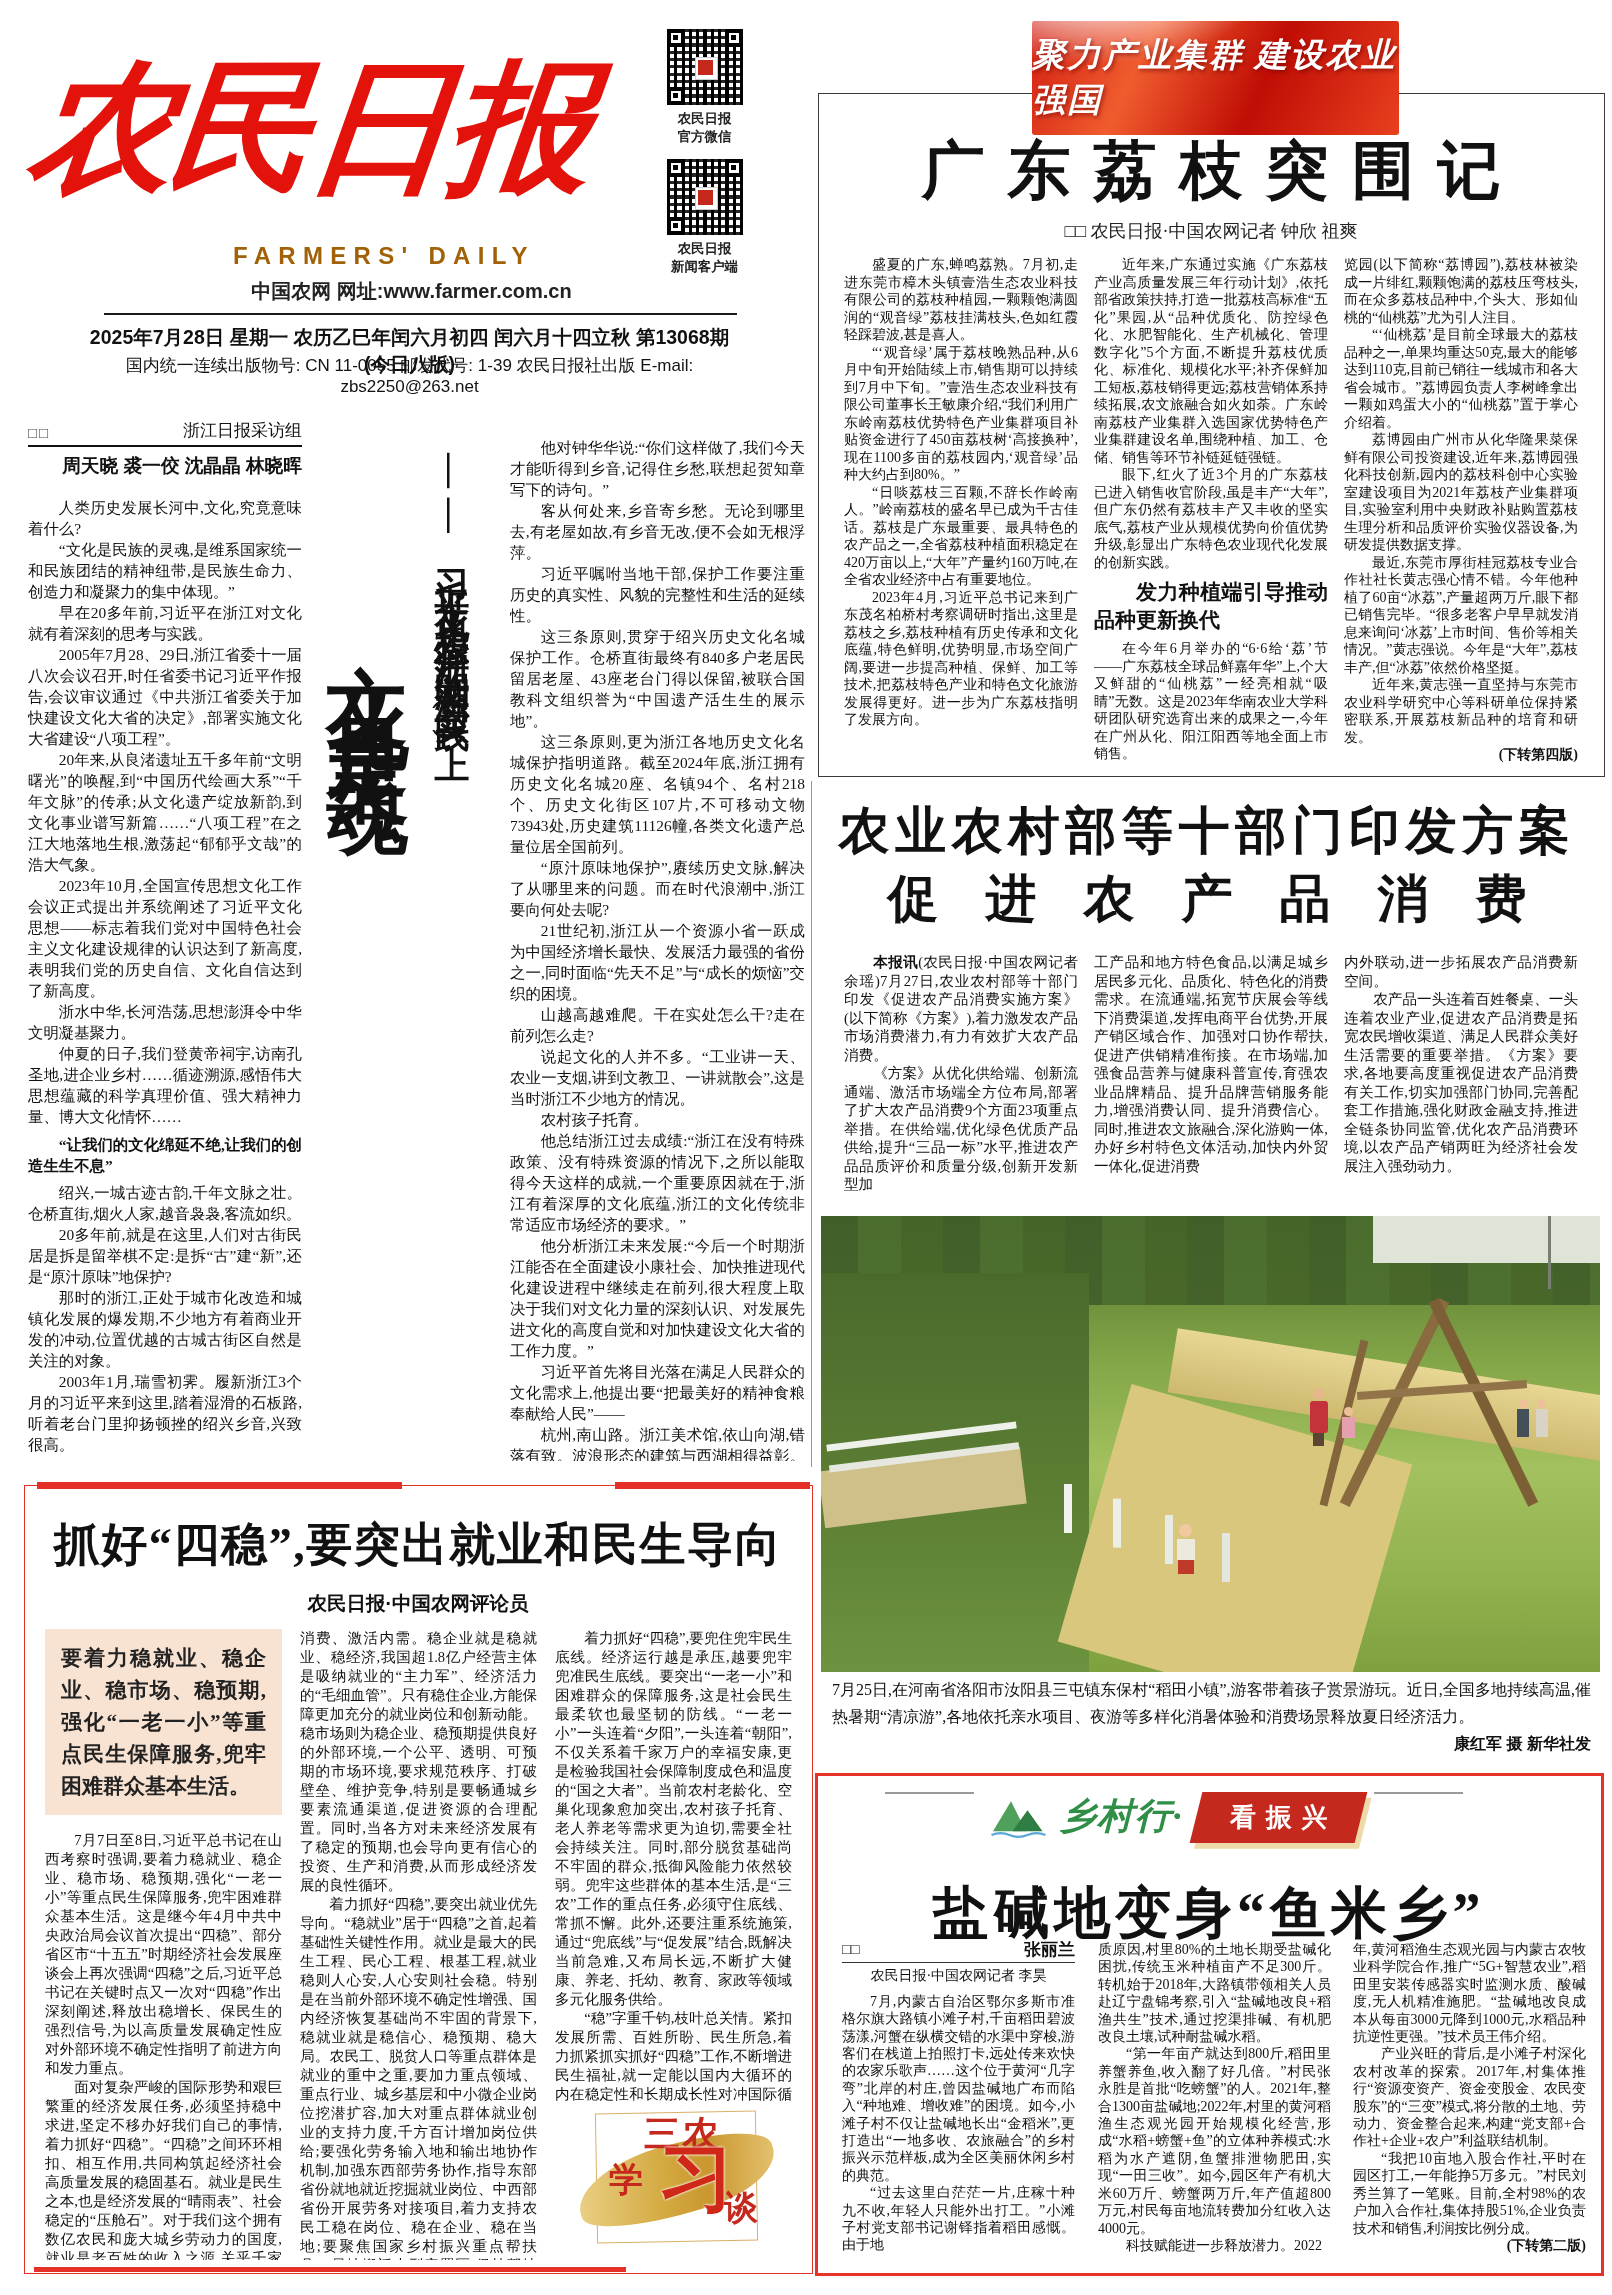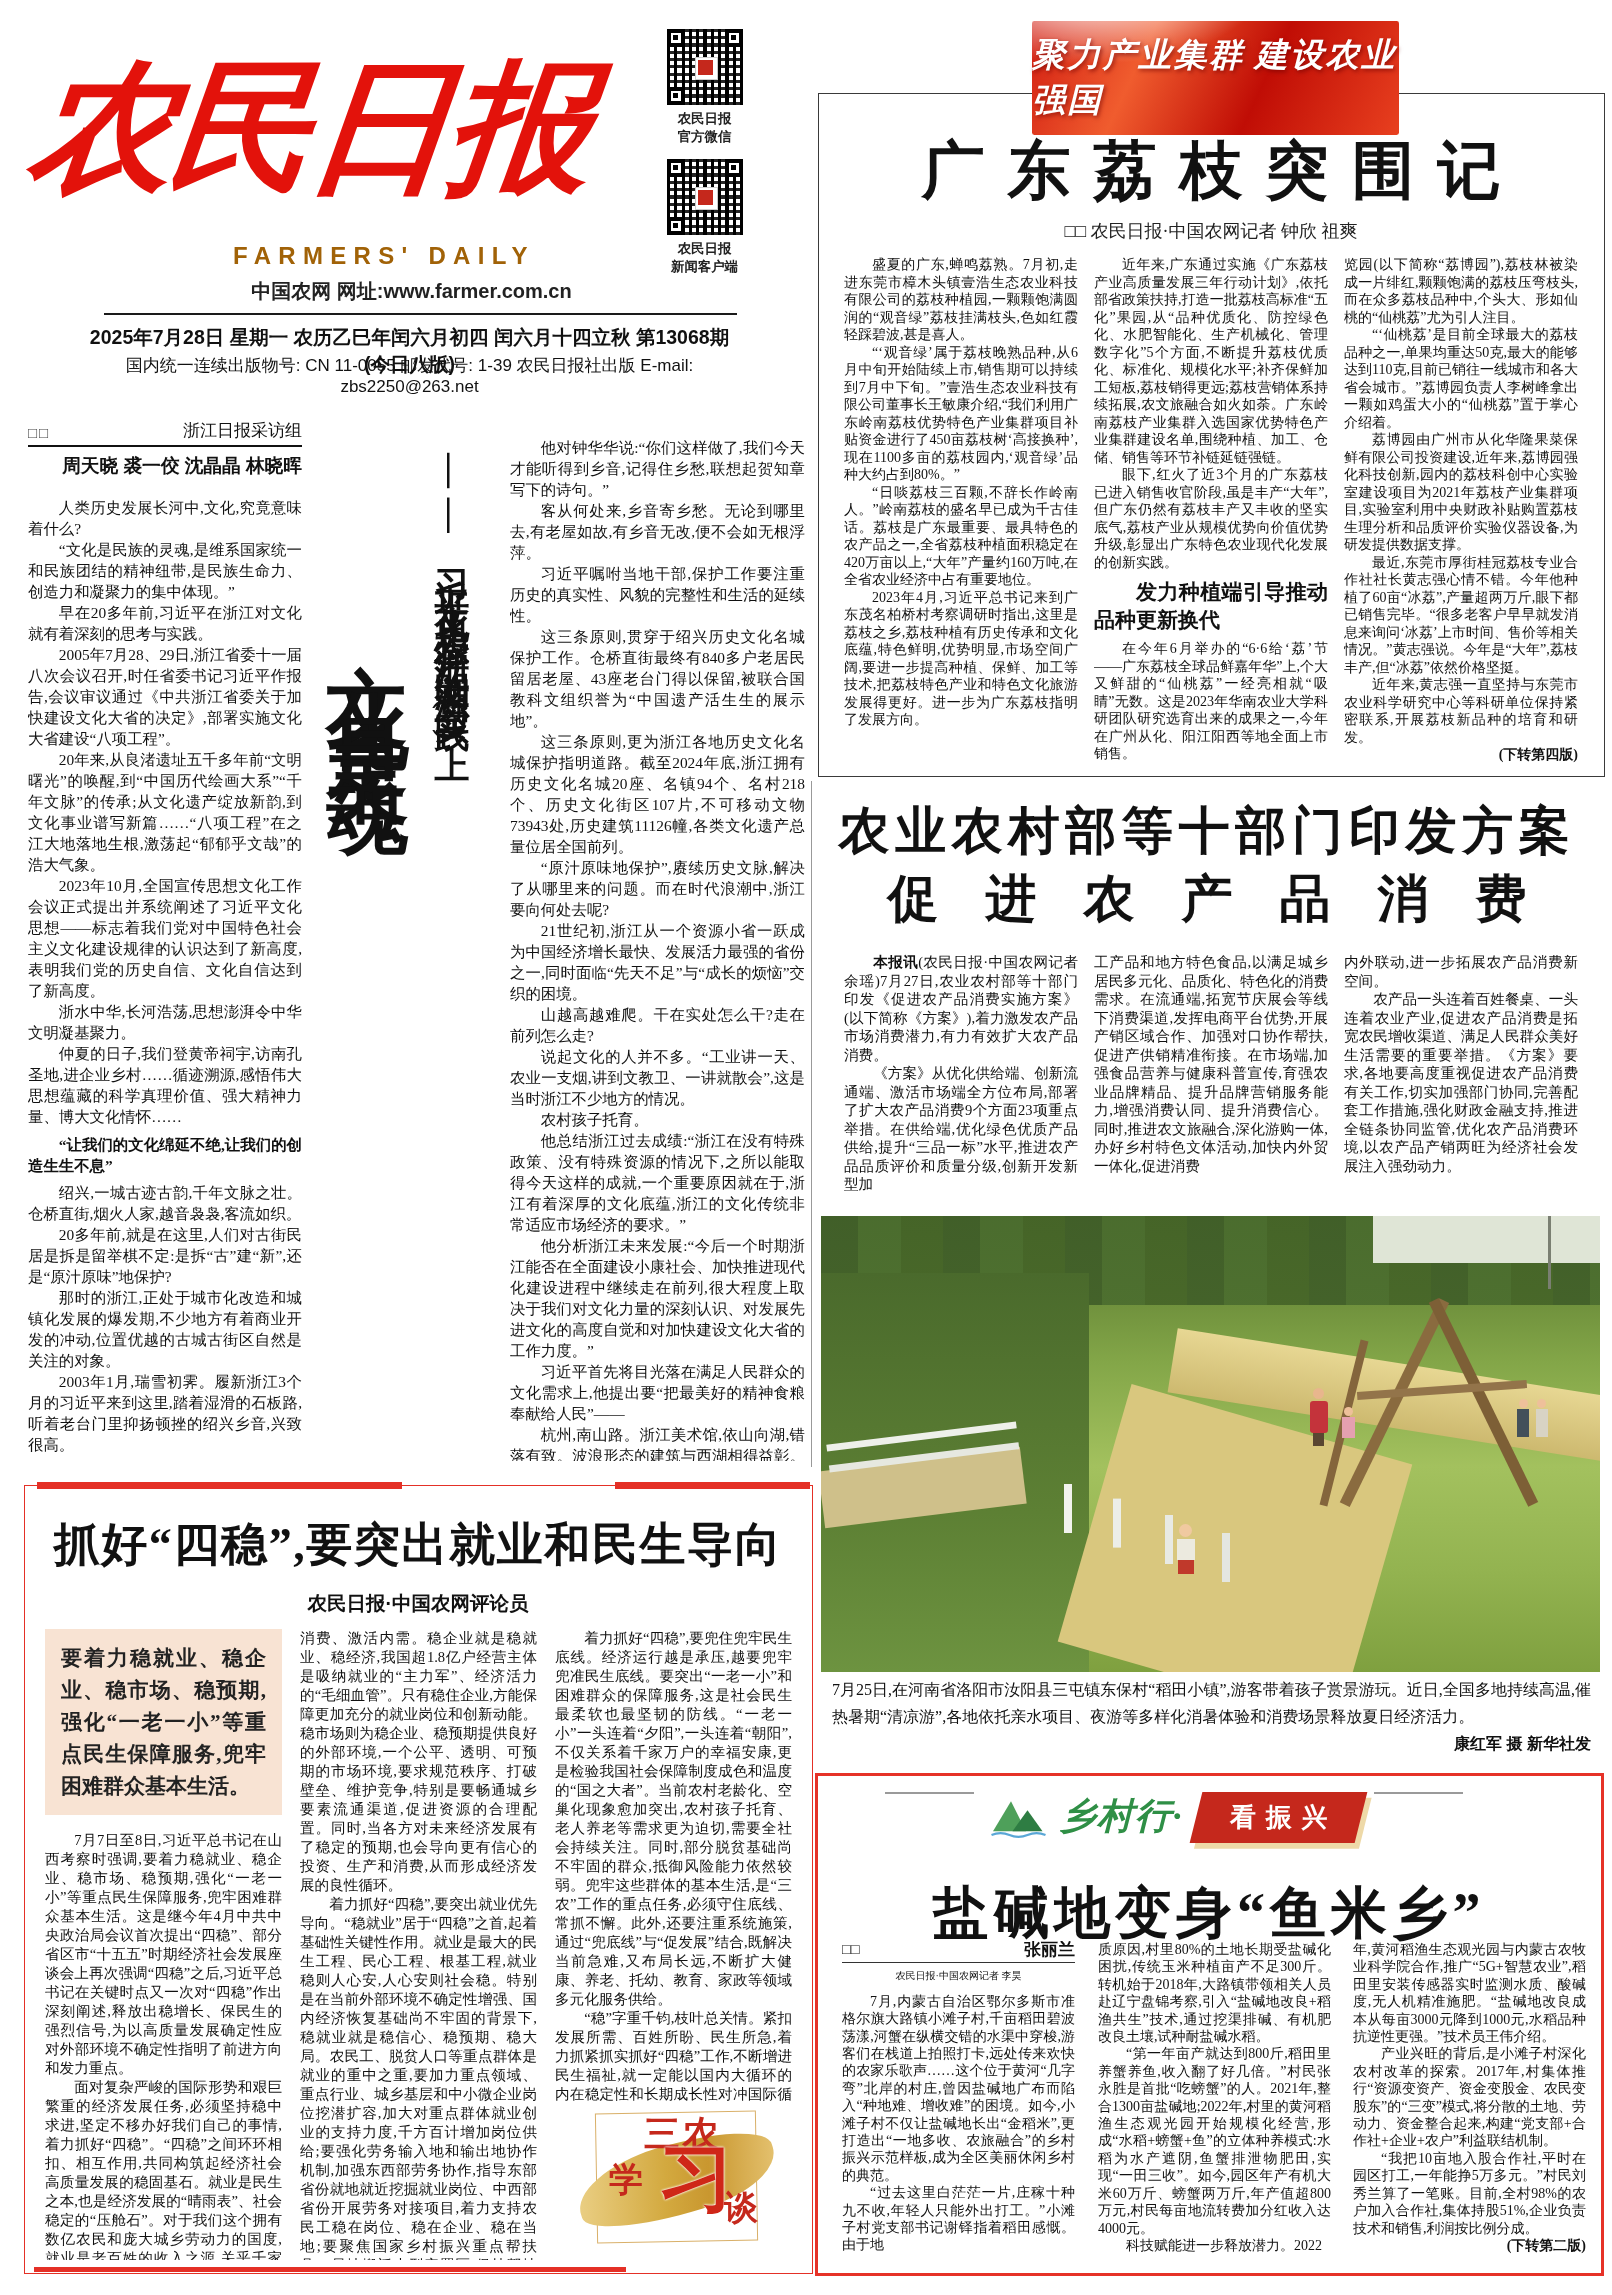--- a/index.html
+++ b/index.html
@@ -79,21 +79,21 @@
   .badge .hl{width:89px;height:1.6px;background:#9a9a9a;}
   .badge .script{font-size:36px;font-weight:900;font-style:italic;color:#2f8f46;letter-spacing:1.6px;}
   .badge .redtag{background:#c5281c;color:#fff;font-weight:900;font-size:26px;letter-spacing:9.7px;
                  padding:8px 24px 8px 34px;transform:skewX(-14deg);box-shadow:5.7px 5.7px 0 #eed9a8;}
   .badge .redtag i{display:inline-block;transform:skewX(14deg);font-style:normal;}
   .salhead{left:844px;top:1876px;width:730px;text-align:center;font-size:56px;font-weight:900;letter-spacing:4.9px;}
   .s3{font-size:14px;line-height:17.4px;height:315px;width:233px;top:1941px;}
   .sbyline .r1{display:flex;justify-content:space-between;align-items:flex-end;font-size:14.6px;}
   .sbyline .nm{font-weight:bold;font-family:"Liberation Sans",sans-serif;font-size:17px;}
   .sbyline .rl{height:0.8px;background:#333;margin:3.2px 0 4.9px 0;}
-  .sbyline .r2{text-align:center;font-size:10px;margin-bottom:8px;}
+  .sbyline .r2{text-align:center;font-size:14px;margin-bottom:8px;}
   
   .fourbox{left:24px;top:1485px;width:787px;height:787px;border:1.6px solid #e43026;background:#fff;}
   .bar{background:#e43026;height:6.5px;}
   .fourhead{left:49px;top:1514px;width:738px;text-align:center;font-size:46px;font-weight:900;letter-spacing:1.6px;}
   .fourby{left:49px;top:1590px;width:738px;text-align:center;font-size:19.5px;font-weight:bold;
           font-family:"Liberation Sans",sans-serif;}
   .f3{font-size:14.6px;line-height:19px;width:237px;top:1629px;height:631px;}
   .f3.short{height:475px;}
   .fquote{background:#f8e3d3;padding:13px 16px;font-size:21px;line-height:32px;font-weight:bold;
           color:#222;margin-bottom:16px;text-align:justify;}

